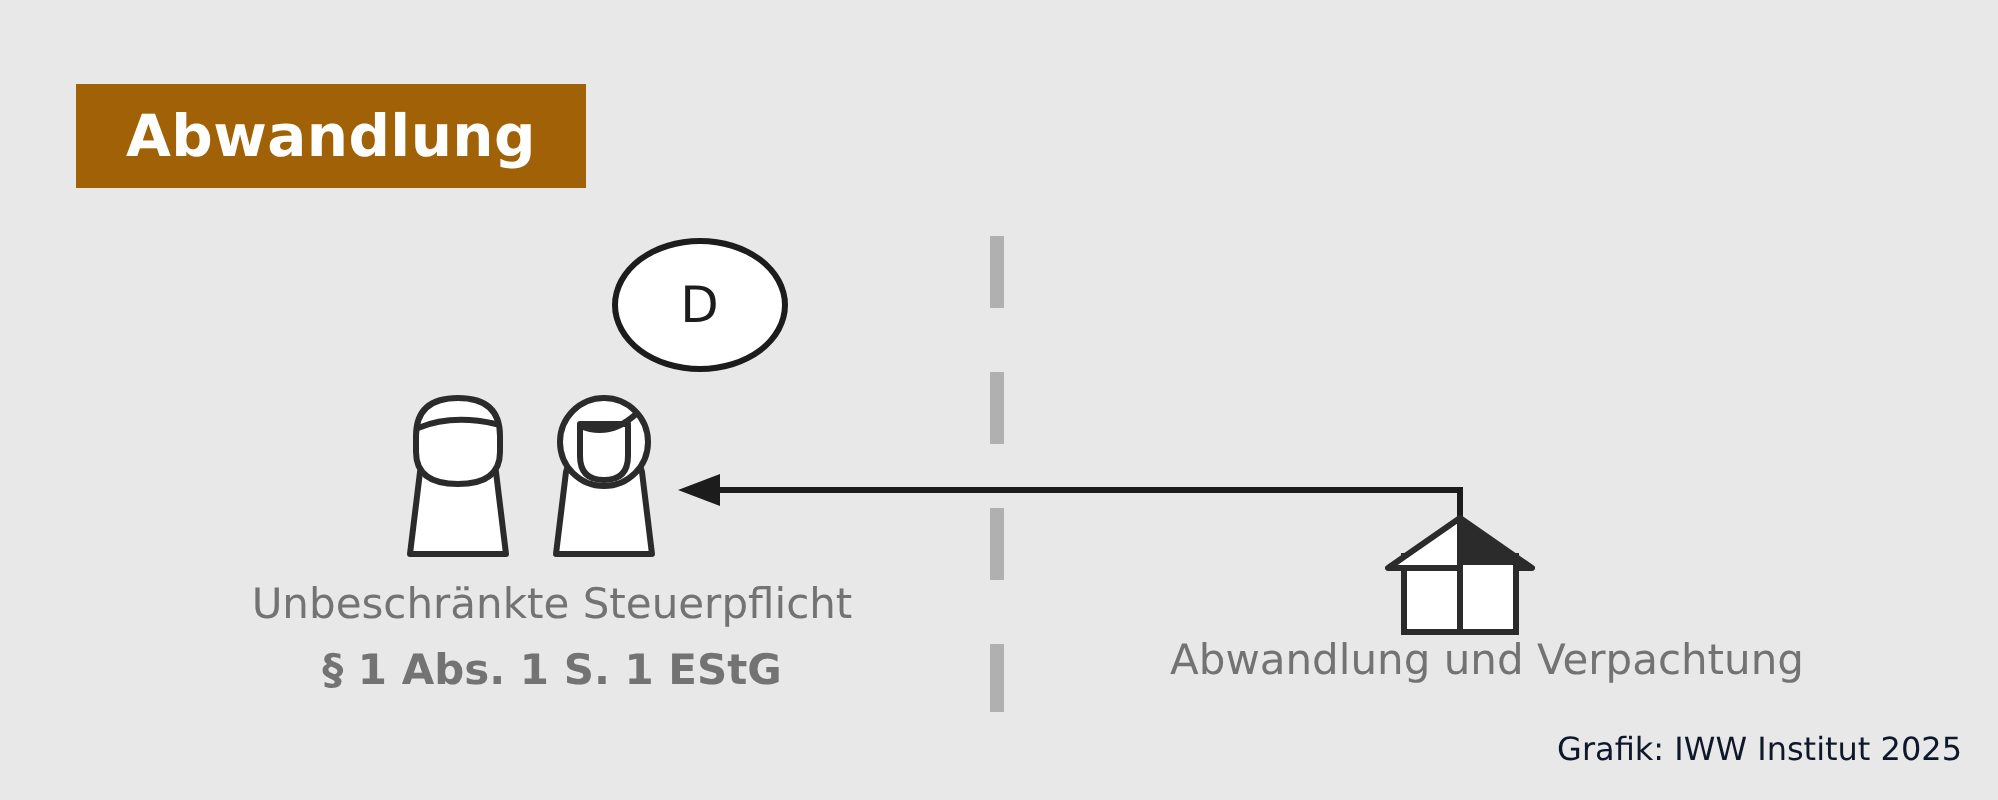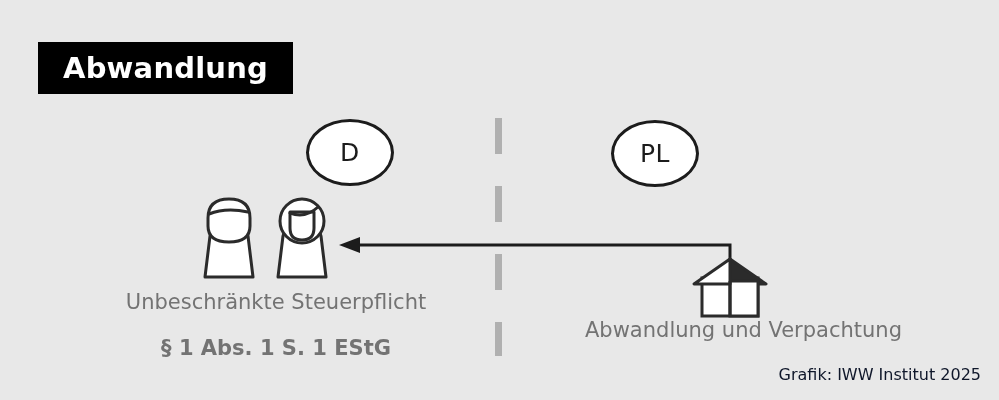--- a/index.html
+++ b/index.html
@@ -20,21 +20,21 @@
     background: #e8e8e8;
   }
 
   
   #title-banner {
     position: absolute;
     left: 38px;
     top: 42px;
     width: 255px;
     height: 52px;
-    background: #000000;
+    background: #a16207;
     display: flex;
     align-items: center;
     justify-content: center;
     text-align: right;
   }
   #title-banner .title-text {
     color: #ffffff;
     font-size: 29px;
     font-weight: bold;
     letter-spacing: 0.2px;
@@ -103,21 +103,21 @@
     top: 290px;
     width: 400px;
   }
   #caption-left .line1 {
     font-size: 21px;
     font-weight: normal;
   }
   #caption-left .line2 {
     font-size: 21px;
     font-weight: bold;
-    margin-top: 21px;
+    margin-top: 8px;
   }
   #caption-right {
     left: 585px;
     top: 318px;
     width: 300px;
     font-size: 21px;
   }
   #credit-line {
     position: absolute;
     right: 18px;
@@ -132,23 +132,20 @@
 
 <div id="stage">
 
   <div id="title-banner">
     <span class="title-text">Abwandlung</span>
   </div>
 
   <div id="badge-de" class="country-badge">
     <span class="country-label">D</span>
   </div>
-  <div id="badge-pl" class="country-badge">
-    <span class="country-label">PL</span>
-  </div>
 
   <svg id="border-divider" viewBox="0 0 7 238">
     <line x1="3.5" y1="0" x2="3.5" y2="238" stroke="#b0b0b0" stroke-width="7" stroke-dasharray="36 32"></line>
   </svg>
 
   <svg class="art" viewBox="0 0 999 400">
 
     <g>
 
       <path d="M 205 277 L 210 236 Q 212 228 221 226 L 229 240 L 237 226 Q 246 228 248 236 L 253 277 Z" fill="#ffffff" stroke="#2b2b2b" stroke-width="3" stroke-linejoin="round"></path>

